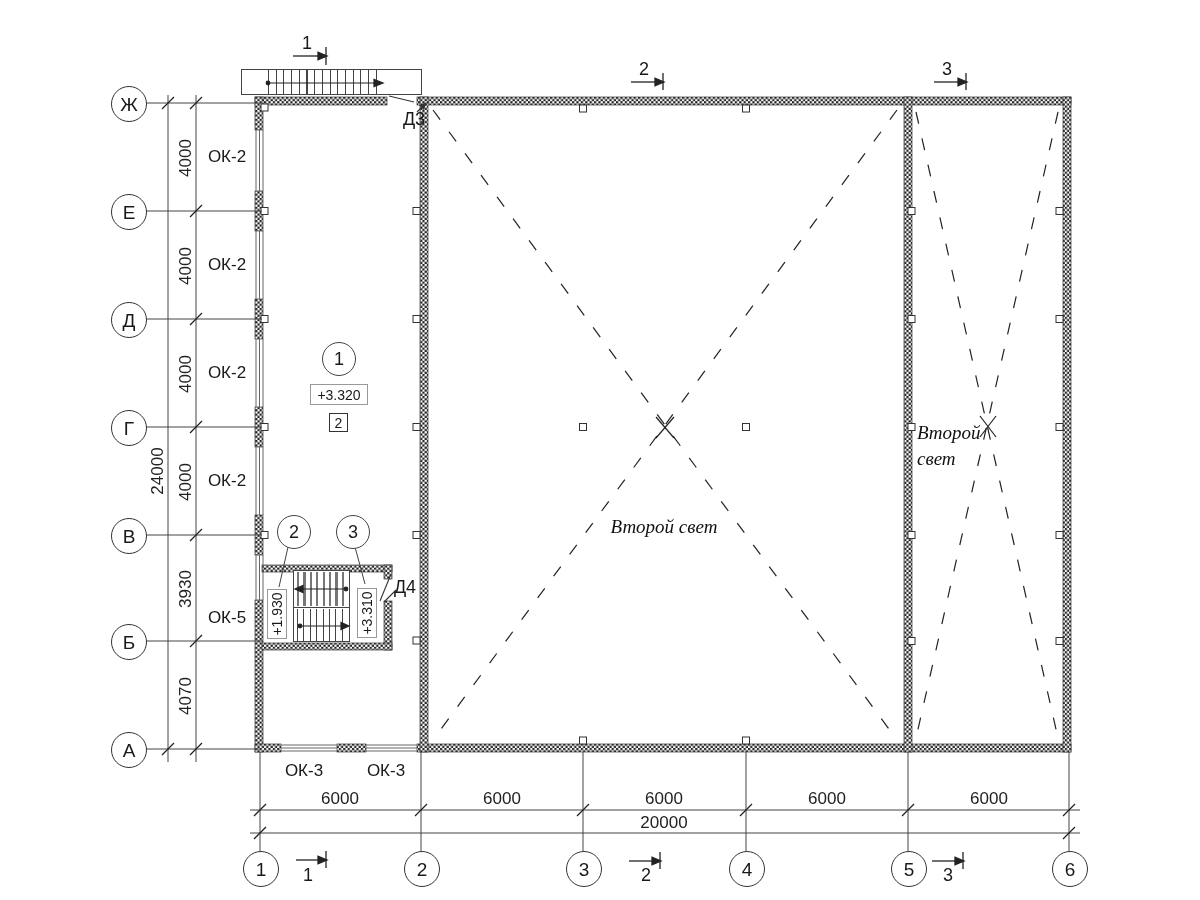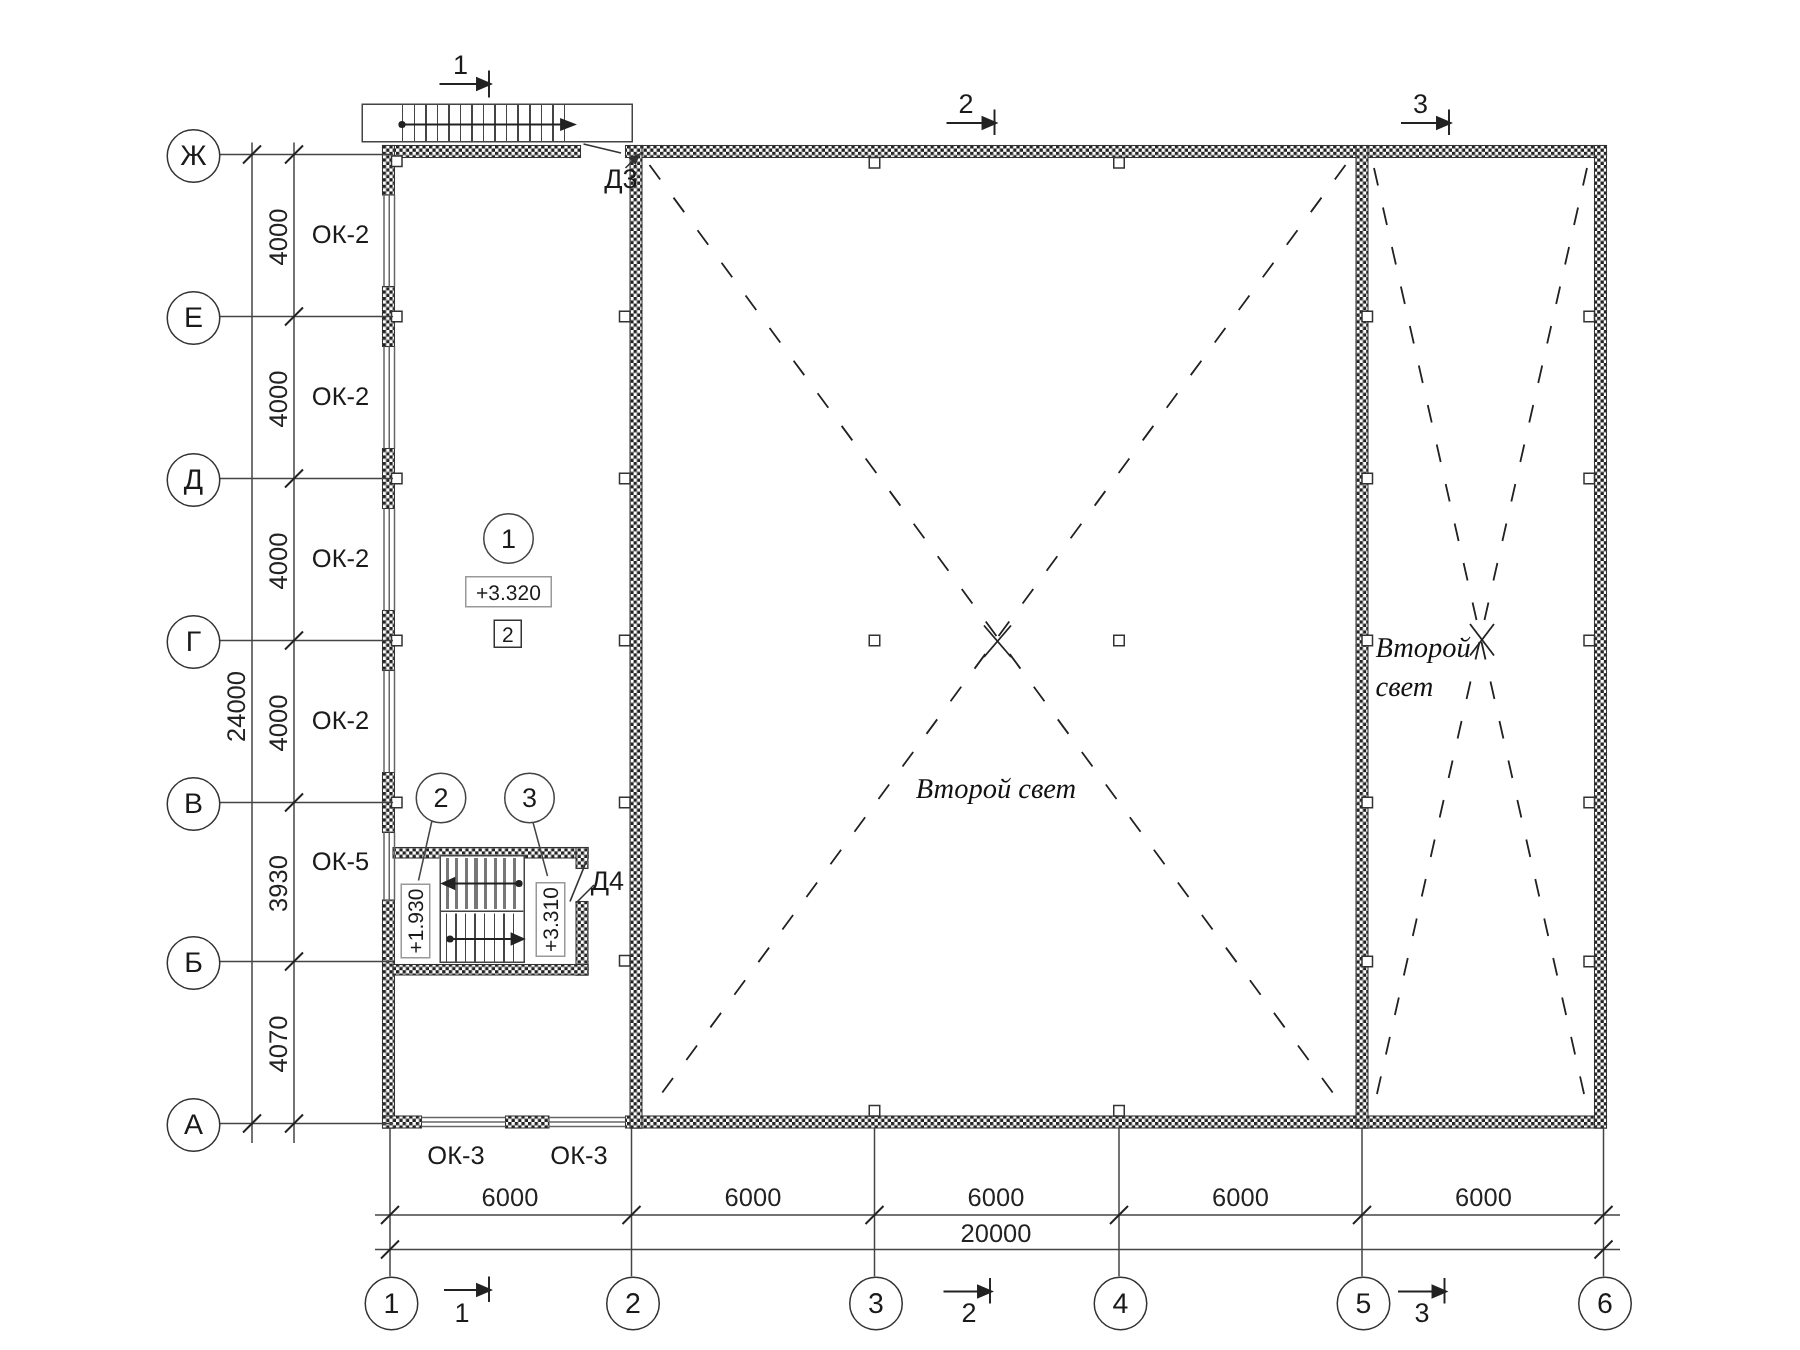--- a/index.html
+++ b/index.html
@@ -258,21 +258,21 @@
   <div class="dim" style="left:467px;top:789px;width:70px;">6000</div>
   <div class="dim" style="left:629px;top:789px;width:70px;">6000</div>
   <div class="dim" style="left:792px;top:789px;width:70px;">6000</div>
   <div class="dim" style="left:954px;top:789px;width:70px;">6000</div>
   <div class="dim" style="left:624px;top:813px;width:80px;">20000</div>
 
   <div class="oklbl" style="left:197px;top:147px;">ОК-2</div>
   <div class="oklbl" style="left:197px;top:255px;">ОК-2</div>
   <div class="oklbl" style="left:197px;top:363px;">ОК-2</div>
   <div class="oklbl" style="left:197px;top:471px;">ОК-2</div>
-  <div class="oklbl" style="left:197px;top:565px;">ОК-5</div>
+  <div class="oklbl" style="left:197px;top:608px;">ОК-5</div>
   <div class="oklbl" style="left:274px;top:761px;">ОК-3</div>
   <div class="oklbl" style="left:356px;top:761px;">ОК-3</div>
 
   <div class="doorlbl" style="left:396px;top:109px;">Д3</div>
   <div class="doorlbl" style="left:387px;top:577px;">Д4</div>
 
   <div class="mcircle" style="left:322px;top:342px;">1</div>
   <div class="mcircle" style="left:277px;top:515px;">2</div>
   <div class="mcircle" style="left:336px;top:515px;">3</div>
   <div class="sq" style="left:329px;top:413px;">2</div>

